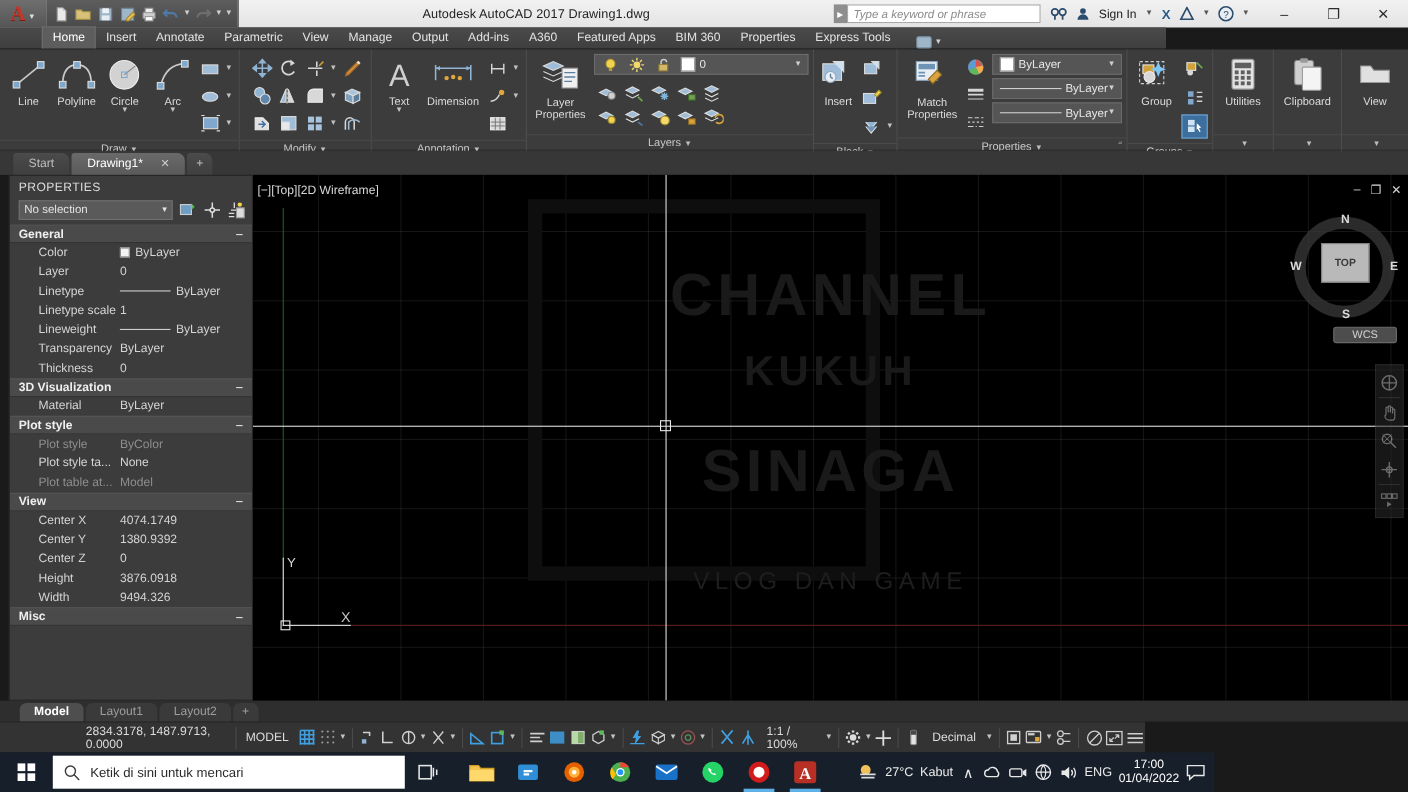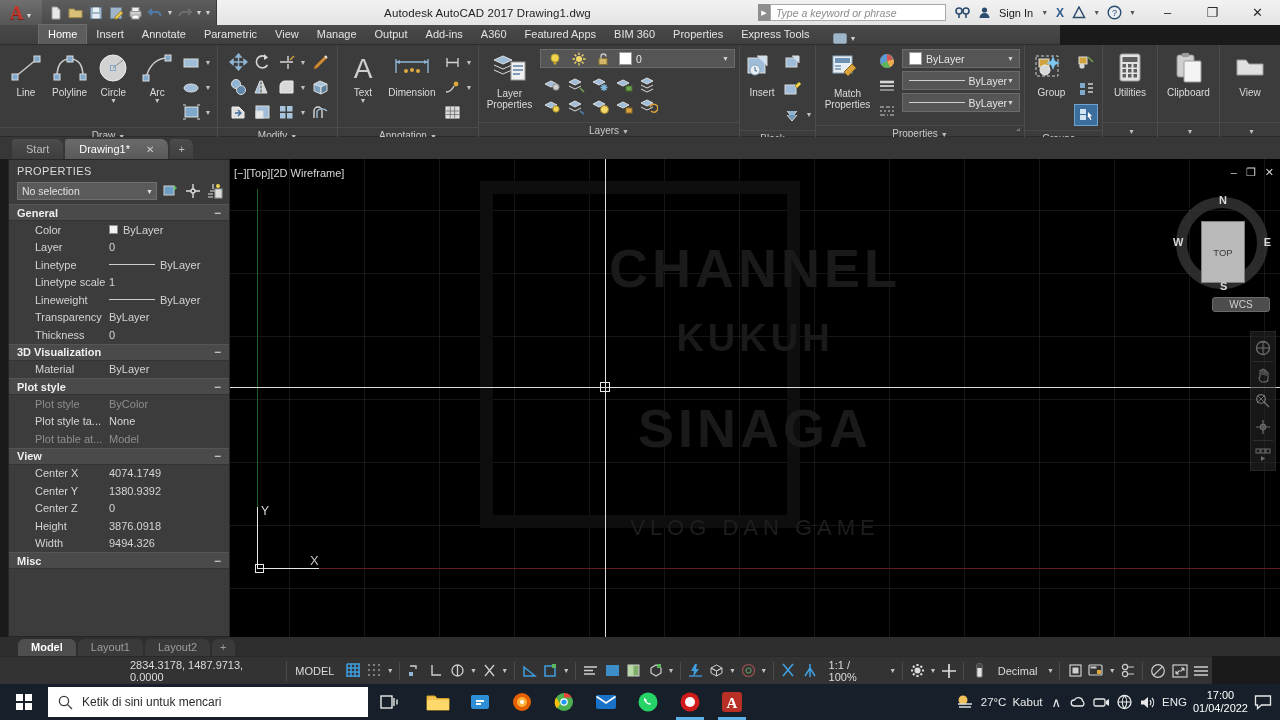--- a/index.html
+++ b/index.html
@@ -207,24 +207,24 @@
   .axis-red { position: absolute; left: 89px; top: 409px; width: 961px; height: 1px; background: #5f1f1f; }
   .vp-ctrls { position: absolute; right: 6px; top: 7px; display: flex; gap: 9px; font-size: 11px; color: #d2d2d2; }
 
   
   .viewcube { position: absolute; right: 12px; top: 38px; width: 92px; height: 92px; }
   .vc-ring {
     position: absolute; inset: 0; border: 11px solid #3a3a3a; border-radius: 50%;
     opacity: .75;
   }
   .vc-face {
-    position: absolute; left: 25px; top: 24px; width: 44px; height: 62px;
+    position: absolute; left: 25px; top: 24px; width: 44px; height: 36px;
     background: #b9b9b9; border: 1px solid #7e7e7e;
     display: flex; align-items: center; justify-content: center;
-    font-size: 9.5px; color: #3a3a3a;
+    font-size: 9.5px; color: #3a3a3a; font-weight: bold;
   }
   .vc-l { position: absolute; font-size: 11px; font-weight: bold; color: #d9d9d9; }
   .vc-n { left: 43px; top: -3px; } .vc-s { left: 44px; bottom: -3px; }
   .vc-w { left: -3px; top: 39px; }  .vc-e { right: -3px; top: 39px; }
   .wcs {
     position: absolute; right: 10px; top: 138px; width: 58px; height: 15px;
     background: #4d4d4d; border: 1px solid #6a6a6a; border-radius: 3px;
     font-size: 10px; color: #d0d0d0; display: flex; align-items: center; justify-content: center;
   }
   
@@ -245,40 +245,40 @@
     background: #2e2e2e; display: flex; align-items: flex-end;
   }
   .ltab {
     font-size: 11px; color: #9d9d9d; padding: 2px 13px 3px 13px;
     background: #3a3a3a; border-radius: 6px 6px 0 0; margin-right: 2px;
   }
   .ltab.active { background: #4e4e4e; color: #fff; font-weight: bold; }
   .ltab.plus { padding: 2px 8px 3px 8px; }
 
   .statusbar {
-    position: absolute; top: 656px; left: 0; width: 1212px; height: 28px;
-    background: #333; display: flex; align-items: center; padding-left: 120px;
+    position: absolute; top: 656px; left: 0; width: 1041px; height: 28px;
+    background: #333; display: flex; align-items: center; padding-left: 68px;
     border-top: 1px solid #2a2a2a;
   }
   .coords {
     font-size: 11px; color: #dcdcdc; padding: 0 10px; height: 20px;
     display: flex; align-items: center; border-right: 1px solid #4b4b4b;
   }
   .sb-txt { font-size: 11px; color: #dcdcdc; padding: 0 8px; }
   .sb-ic {
     width: 22px; height: 20px; display: flex; align-items: center; justify-content: center;
     font-size: 12px; color: #cfcfcf;
   }
   .sb-ic.on { color: #3f9fe0; }
   .sb-cv { font-size: 7px; color: #c2c2c2; width: 10px; text-align: center;}
   .sb-sep { width: 1px; height: 18px; background: #4b4b4b; margin: 0 4px; }
 
   
   .taskbar {
-    position: absolute; top: 684px; left: 0; width: 1280px; height: 36px;
+    position: absolute; top: 684px; left: 0; width: 1104px; height: 36px;
     background: #17202a; display: flex; align-items: center;
   }
   .startbtn { width: 48px; height: 36px; display: flex; align-items: center; justify-content: center; }
   .winlogo { width: 16px; height: 16px; display: grid; grid-template-columns: 1fr 1fr; grid-gap: 2px; }
   .winlogo i { background: #fff; display: block; }
   .tb-search {
     width: 320px; height: 30px; background: #fff; display: flex; align-items: center;
     padding-left: 10px; gap: 9px; font-size: 12px; color: #2b2b2b;
   }
   .tb-task { width: 44px; height: 36px; display: flex; align-items: center; justify-content: center; }

